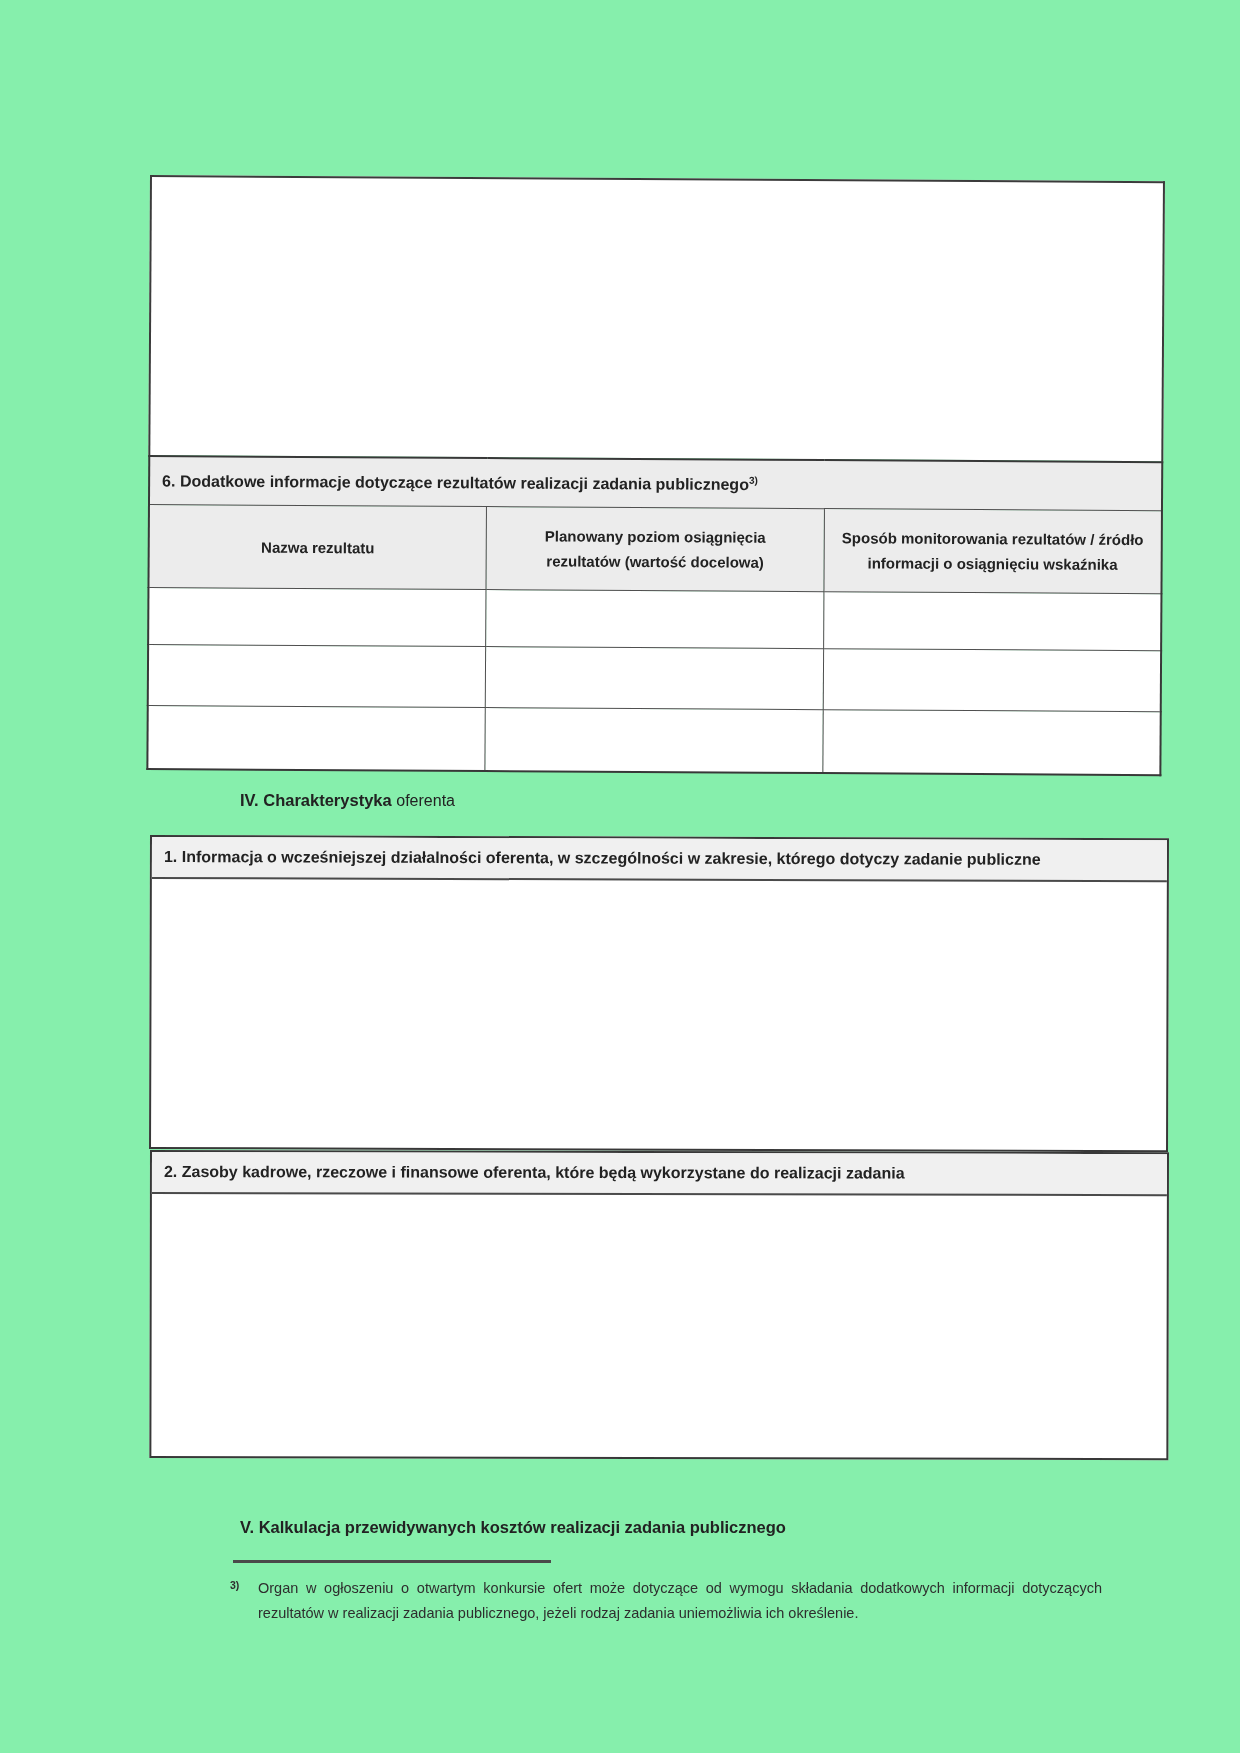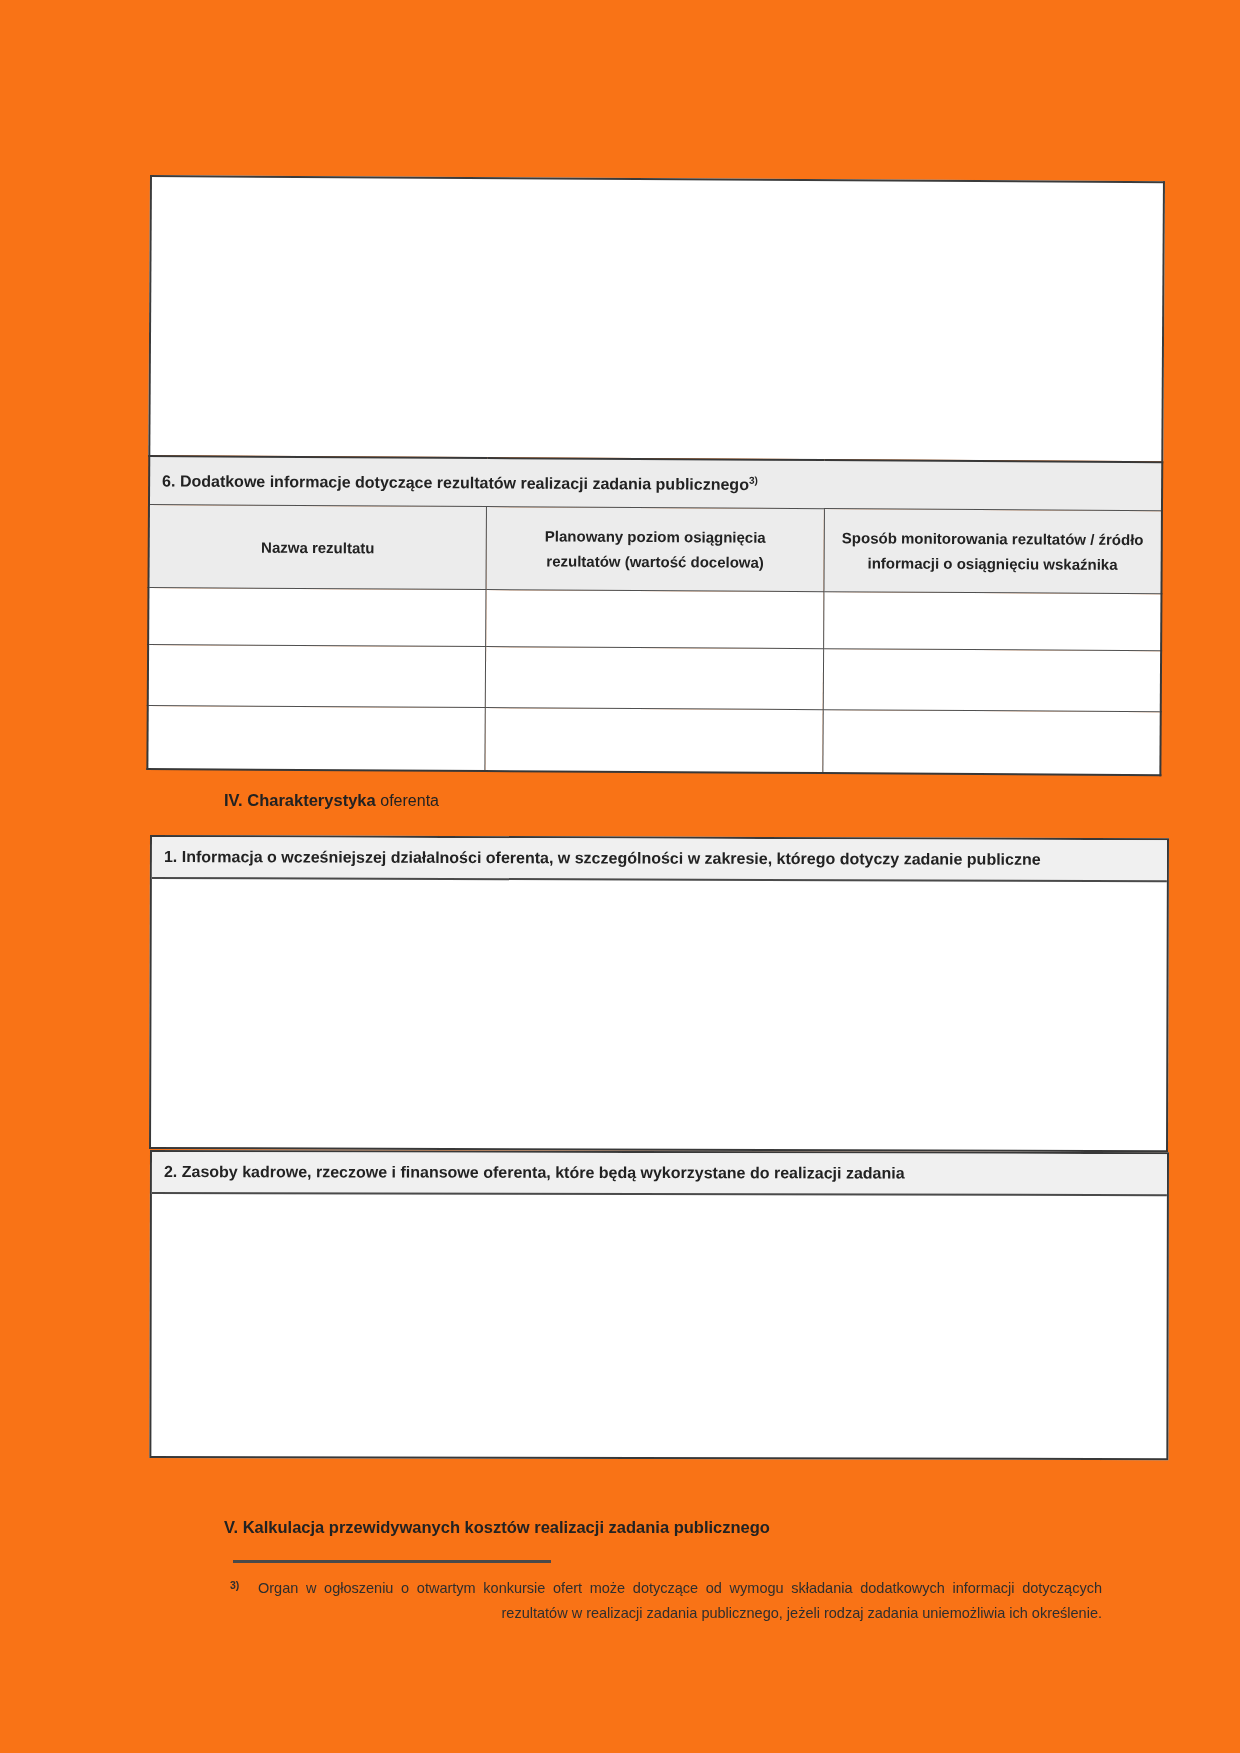--- a/index.html
+++ b/index.html
@@ -1,19 +1,19 @@
 <!DOCTYPE html>
 <html><head>
 <meta charset="utf-8">
 <style>
   html,body{margin:0;padding:0;background:#ffffff;}
   .page{
     position:relative;
     width:1240px;height:1753px;
-    background:#f97316;
+    background:#86efac;
     overflow:hidden;
     font-family:"Liberation Sans", sans-serif;
     color:#262626;
   }
   
   .top-group{
     position:absolute;left:150px;top:175px;width:1015px;
     transform:rotate(0.35deg);transform-origin:0 0;
   }
   .top-box{
@@ -53,21 +53,21 @@
   tr.colheads th:nth-child(1){width:33.8%;}
   tr.colheads th:nth-child(2){width:32.9%;}
   tr.colheads th:nth-child(3){width:33.3%;padding:4px 14px;}
   tbody.results-body td{background:#ffffff;}
   tbody.results-body tr:nth-child(1) td{height:54px;}
   tbody.results-body tr:nth-child(2) td{height:58px;}
   tbody.results-body tr:nth-child(3) td{height:60px;}
   .sup{font-size:10px;vertical-align:super;font-weight:bold;}
   
   .heading{
-    position:absolute;left:224px;
+    position:absolute;left:240px;
     font-size:16.5px;font-weight:bold;color:#222222;
     white-space:nowrap;
   }
   .heading .reg{font-weight:normal;font-size:16px;}
   .heading-iv{top:791px;}
   .heading-v{top:1518px;}
   
   .box{
     position:absolute;left:150px;width:1015px;
     border:2.5px solid #383838;background:#ffffff;
@@ -94,21 +94,21 @@
     display:flex;align-items:flex-start;
     color:#2e2e2e;
   }
   .fn-ref{
     flex:0 0 28px;
     font-size:10.5px;font-weight:bold;
     padding-top:3px;
   }
   .fn-text{flex:1;font-size:14.5px;line-height:25px;}
   .fn-line1{text-align:justify;text-align-last:justify;}
-  .fn-line2{text-align:right;}
+  .fn-line2{text-align:left;}
 </style>
 </head>
 <body>
 
 <div class="page">
 
   <div class="top-group">
     <div class="top-box"></div>
 
     <table class="results-table">

